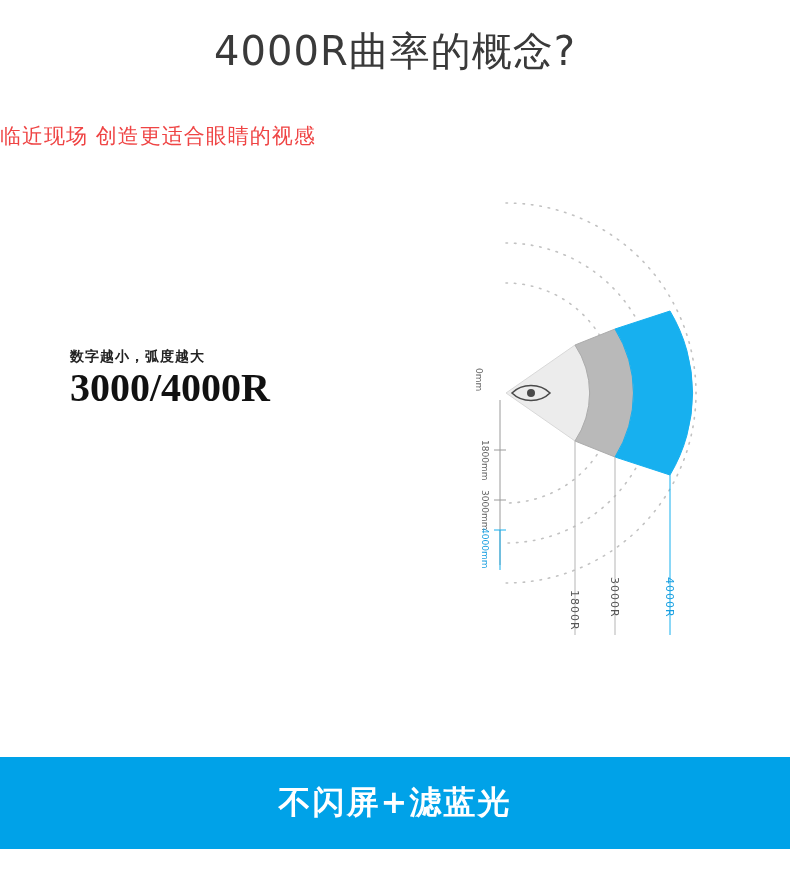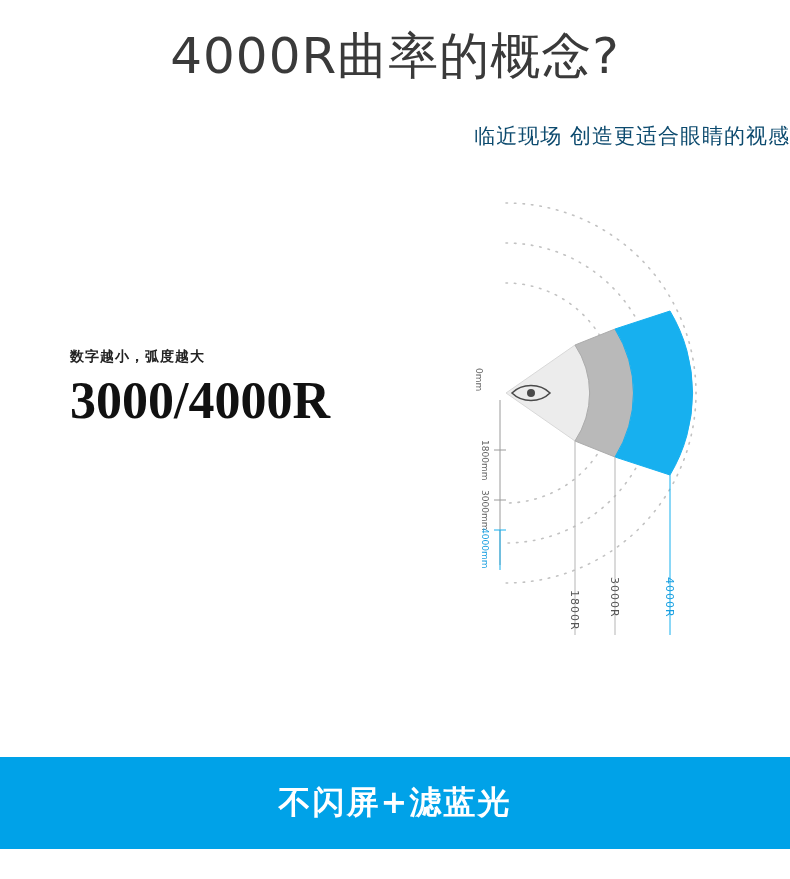--- a/index.html
+++ b/index.html
@@ -20,56 +20,55 @@
     height: 879px;
   }
 
   
   .title {
     position: absolute;
     top: 28px;
     left: 0;
     width: 790px;
     text-align: center;
-    font-size: 50px;
+    font-size: 40px;
     font-weight: 400;
     color: #3a3a3a;
     letter-spacing: 1px;
     font-family: "DejaVu Sans", sans-serif;
     line-height: 1.15;
   }
   .subtitle {
     position: absolute;
     top: 122px;
     left: 0;
     width: 790px;
-    text-align: right;
+    text-align: left;
     font-size: 21px;
-    color: #0c4a6e;
+    color: #ef4444;
     letter-spacing: 1px;
     font-family: "DejaVu Sans", sans-serif;
   }
 
   
   .left-block {
     position: absolute;
     left: 70px;
     top: 348px;
     width: 270px;
   }
   .left-small {
     font-size: 14px;
     font-weight: bold;
     color: #222;
     letter-spacing: 1px;
     font-family: "DejaVu Sans", sans-serif;
   }
   .left-big {
-    margin-top: 6px;
-    font-size: 52px;
+    font-size: 40px;
     font-weight: bold;
     color: #111;
     font-family: "Liberation Serif", serif;
     letter-spacing: 0px;
     line-height: 1.1;
   }
   .left-blue {
     margin-top: 6px;
     font-size: 14px;
     color: #1a9fe0;

